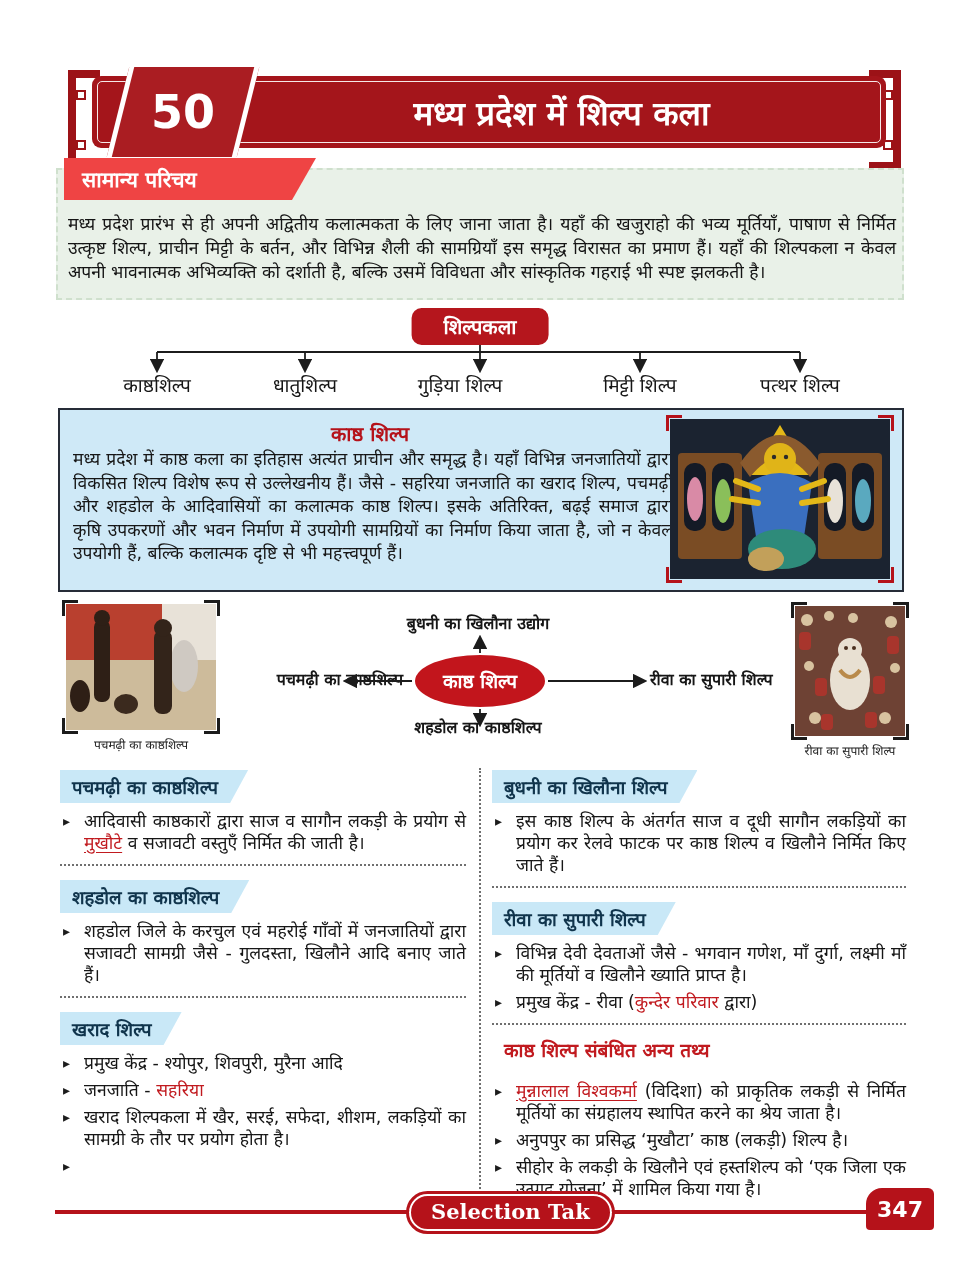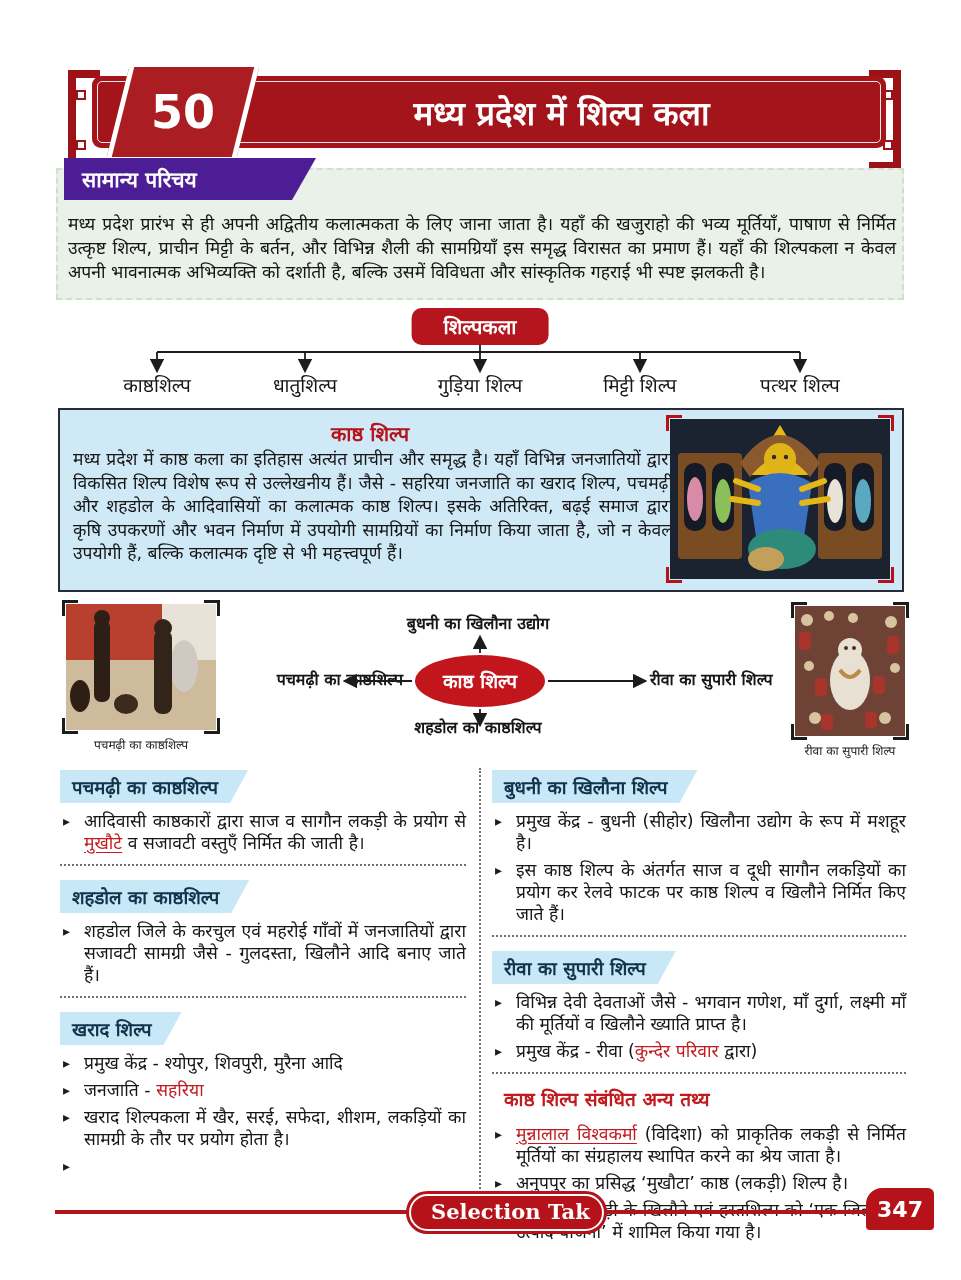--- a/index.html
+++ b/index.html
@@ -17,21 +17,21 @@
           color:#fff;font-size:33px;font-weight:bold;white-space:nowrap;z-index:1;}
   .bracket{position:absolute;top:70px;width:24px;height:84px;}
   .bracket.bl{left:68px;border-left:8px solid #9c1217;border-top:8px solid #9c1217;border-bottom:8px solid #9c1217;}
   .bracket.br{left:869px;border-right:8px solid #9c1217;border-top:8px solid #9c1217;border-bottom:8px solid #9c1217;}
   .bracket::before,.bracket::after{content:'';position:absolute;width:6px;height:6px;background:#fff;border:2px solid #9c1217;}
   .bracket.bl::before{left:0;top:12px;} .bracket.bl::after{left:0;bottom:12px;}
   .bracket.br::before{right:0;top:12px;} .bracket.br::after{right:0;bottom:12px;}
 
   
   .intro-panel{position:absolute;left:56px;top:168px;width:848px;height:132px;background:#e9f1e8;border:2px dashed #cfe0cd;box-sizing:border-box;}
-  .intro-badge{position:absolute;left:64px;top:158px;width:252px;height:42px;background:#4c1d95;
+  .intro-badge{position:absolute;left:64px;top:158px;width:252px;height:42px;background:#ef4444;
           clip-path:polygon(0 0,100% 0,calc(100% - 24px) 100%,0 100%);
           color:#fff;font-weight:bold;font-size:21px;display:flex;align-items:center;padding-left:18px;box-sizing:border-box;z-index:2;}
   .intro-text{position:absolute;left:68px;top:212px;width:828px;font-size:17.5px;line-height:24px;color:#141414;text-align:justify;}
 
   
   .tree-svg{position:absolute;left:0;top:300px;}
   .tree-root{position:absolute;left:480px;top:308px;transform:translateX(-50%);background:#b5161d;color:#fff;
           font-weight:bold;font-size:20px;padding:5px 32px;border-radius:10px;z-index:2;white-space:nowrap;}
   .tree-label{position:absolute;top:372px;transform:translateX(-50%);font-weight:normal;font-size:19px;white-space:nowrap;}
 
@@ -63,32 +63,32 @@
   .rad-left{left:225px;top:668px;width:178px;text-align:right;}
   .rad-right{left:650px;top:668px;}
 
   
   .col{position:absolute;top:768px;}
   .col-left{left:60px;width:406px;}
   .col-right{left:492px;width:414px;}
   .col-divider{position:absolute;left:479px;top:768px;height:440px;border-left:2px dotted #6f6f6f;}
   .sec-head-bar{display:inline-block;background:#c9e8f7;font-weight:bold;font-size:18.5px;color:#10344c;
           padding:4px 30px 4px 12px;clip-path:polygon(0 0,100% 0,calc(100% - 18px) 100%,0 100%);margin:2px 0 7px 0;}
-  .sec-head-plain{color:#c11a1f;font-weight:bold;font-size:19px;margin:6px 0 11px 12px;}
+  .sec-head-plain{color:#c11a1f;font-weight:bold;font-size:19px;margin:6px 0 17px 12px;}
   .sec ul{list-style:none;margin:0;padding:0;}
   .sec li{position:relative;padding-left:24px;font-size:17.5px;line-height:22px;margin-bottom:5px;text-align:justify;}
   .sec li::before{content:'▸';position:absolute;left:3px;top:0px;font-size:14px;color:#1c1c1c;}
   .sep{border-top:2px dotted #6f6f6f;margin:10px 0 12px 0;}
   .red{color:#c11a1f;}
   .u{text-decoration:underline;text-underline-offset:3px;}
 
   
   .footer-line{position:absolute;left:55px;top:1210px;width:813px;height:4px;background:#b5121a;}
   .brand-pill{position:absolute;left:409px;top:1194px;background:#b5121a;color:#fff;font-weight:bold;font-size:21px;
-          padding:3px 12px 5px 20px;border:2px solid #fff;outline:3px solid #b5121a;border-radius:24px;
+          padding:3px 20px 5px 20px;border:2px solid #fff;outline:3px solid #b5121a;border-radius:24px;
           font-family:"DejaVu Serif","Liberation Serif",serif;white-space:nowrap;z-index:2;}
   .page-badge{position:absolute;left:866px;top:1188px;width:68px;height:42px;background:#b5121a;color:#fff;
           font-size:22px;font-weight:bold;display:flex;align-items:center;justify-content:center;
           border-radius:16px 6px 4px 4px;z-index:2;}
 </style>
 </head>
 <body>
 
 <div class="page">
 
@@ -117,21 +117,21 @@
       <line x1="157" y1="52" x2="800" y2="52"></line>
       <line x1="157" y1="52" x2="157" y2="66" marker-end="url(#ar)"></line>
       <line x1="305" y1="52" x2="305" y2="66" marker-end="url(#ar)"></line>
       <line x1="480" y1="52" x2="480" y2="66" marker-end="url(#ar)"></line>
       <line x1="640" y1="52" x2="640" y2="66" marker-end="url(#ar)"></line>
       <line x1="800" y1="52" x2="800" y2="66" marker-end="url(#ar)"></line>
     </g>
   </svg>
   <div class="tree-label" style="left:157px">काष्ठशिल्प</div>
   <div class="tree-label" style="left:305px">धातुशिल्प</div>
-  <div class="tree-label" style="left:480px">गुड़िया शिल्प</div>
+  <div class="tree-label" style="left:460px">गुड़िया शिल्प</div>
   <div class="tree-label" style="left:640px">मिट्टी शिल्प</div>
   <div class="tree-label" style="left:800px">पत्थर शिल्प</div>
 
   <div class="kashth-box">
     <div class="kb-head">काष्ठ शिल्प</div>
     <div class="kb-text">मध्य प्रदेश में काष्ठ कला का इतिहास अत्यंत प्राचीन और समृद्ध है। यहाँ विभिन्न जनजातियों द्वारा विकसित शिल्प विशेष रूप से उल्लेखनीय हैं। जैसे - सहरिया जनजाति का खराद शिल्प, पचमढ़ी और शहडोल के आदिवासियों का कलात्मक काष्ठ शिल्प। इसके अतिरिक्त, बढ़ई समाज द्वारा कृषि उपकरणों और भवन निर्माण में उपयोगी सामग्रियों का निर्माण किया जाता है, जो न केवल उपयोगी हैं, बल्कि कलात्मक दृष्टि से भी महत्त्वपूर्ण हैं।</div>
     <div class="kb-photo pframe frame-red">
       <svg width="220" height="160">
         <rect width="220" height="160" fill="#1b2330"></rect>
         <rect x="8" y="34" width="64" height="106" rx="4" fill="#7a4c24"></rect>
@@ -245,21 +245,20 @@
       <div class="sep"></div>
       <div class="sec"><div class="sec-head-bar">खराद शिल्प</div><ul>
           <li><span>प्रमुख केंद्र - श्योपुर, शिवपुरी, मुरैना आदि</span></li>
           <li><span>जनजाति - </span><span class="red">सहरिया</span></li>
           <li><span>खराद शिल्पकला में खैर, सरई, सफेदा, शीशम, लकड़ियों का सामग्री के तौर पर प्रयोग होता है।</span></li>
           <li></li>
         </ul></div>
     </div>
   <div class="col col-right">
       <div class="sec"><div class="sec-head-bar">बुधनी का खिलौना शिल्प</div><ul>
-          <li><span>प्रमुख केंद्र - बुधनी (सीहोर) खिलौना उद्योग के रूप में मशहूर है।</span></li>
           <li><span>इस काष्ठ शिल्प के अंतर्गत साज व दूधी सागौन लकड़ियों का प्रयोग कर रेलवे फाटक पर काष्ठ शिल्प व खिलौने निर्मित किए जाते हैं।</span></li>
         </ul></div>
       <div class="sep"></div>
       <div class="sec"><div class="sec-head-bar">रीवा का सुपारी शिल्प</div><ul>
           <li><span>विभिन्न देवी देवताओं जैसे - भगवान गणेश, माँ दुर्गा, लक्ष्मी माँ की मूर्तियों व खिलौने ख्याति प्राप्त है।</span></li>
           <li><span>प्रमुख केंद्र - रीवा (</span><span class="red">कुन्देर परिवार</span><span> द्वारा)</span></li>
         </ul></div>
       <div class="sep"></div>
       <div class="sec">
         <div class="sec-head-plain">काष्ठ शिल्प संबंधित अन्य तथ्य</div>

